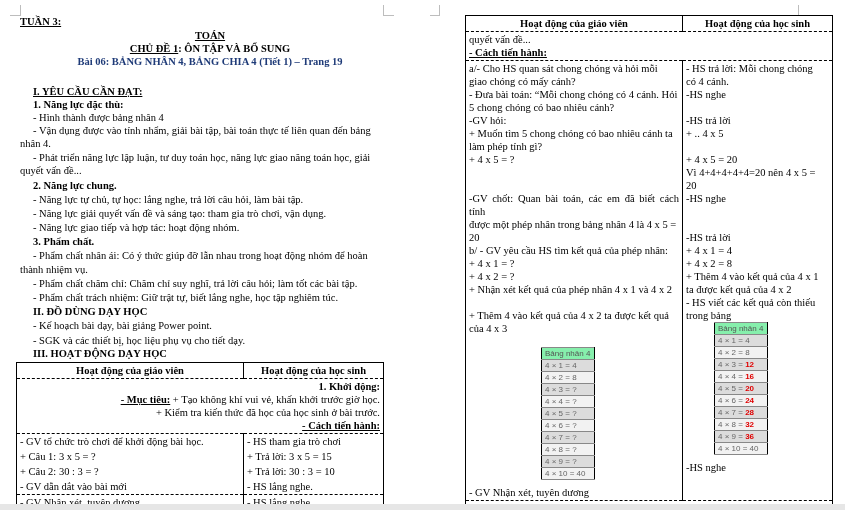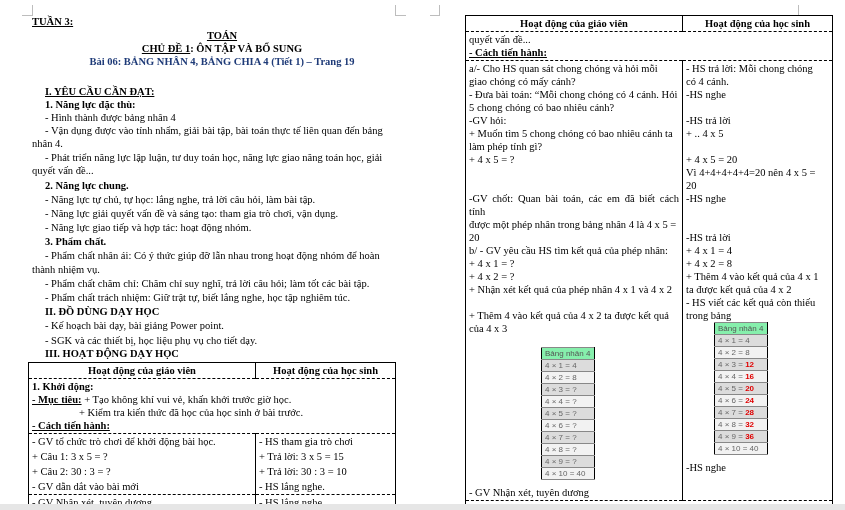--- a/index.html
+++ b/index.html
@@ -2,21 +2,21 @@
 <html><head>
 <meta charset="utf-8">
 <style>
   html, body { margin:0; padding:0; }
   body {
     width:845px; height:510px; overflow:hidden; position:relative;
     background:#ffffff;
     font-family:"Liberation Serif", serif; color:#000;
   }
   .page { position:absolute; top:0; height:504px; background:#fff; overflow:hidden; }
-  #page-left { left:12px; width:430px; }
+  #page-left { left:0; width:430px; }
   #page-right { left:430px; width:415px; }
   .bottom-bar { position:absolute; left:0; top:504px; width:845px; height:6px; background:#e6e6e6; }
   .crop { position:absolute; border-color:#bdbdbd; border-style:solid; width:10px; height:10px; }
   .u { text-decoration:underline; }
   .b { font-weight:bold; }
   .line { position:absolute; font-size:10.5px; line-height:13px; white-space:nowrap; }
   .center { text-align:center; }
   
   table.plan { position:absolute; border-collapse:collapse; font-size:10.5px; line-height:13px; }
   table.plan td, table.plan th { vertical-align:top; padding:1px 3px; border-left:1px solid #000; border-right:1px solid #000; }
@@ -62,21 +62,21 @@
   <div class="line" style="left:33px;top:334px;">- SGK và các thiết bị, học liệu phụ vụ cho tiết dạy.</div>
   <div class="line b" style="left:33px;top:347px;">III. HOẠT ĐỘNG DẠY HỌC</div>
 
   <table class="plan" style="left:16px;top:362px;width:368px;">
     <tbody>
         <tr>
       <th style="width:220px;">Hoạt động của giáo viên</th>
       <th>Hoạt động của học sinh</th>
     </tr>
     <tr>
-      <td colspan="2" style="border-bottom:1px dashed #000;">
+      <td colspan="2" style="border-bottom:1px dashed #000;text-align:right;">
         <div class="b">1. Khởi động:</div>
         <div><span class="b u">- Mục tiêu:</span><span> + Tạo không khí vui vẻ, khấn khởi trước giờ học.</span></div>
         <div style="padding-left:47px;">+ Kiểm tra kiến thức đã học của học sinh ở bài trước.</div>
         <div class="b u">- Cách tiến hành:</div>
       </td>
     </tr>
     <tr>
       <td>- GV tổ chức trò chơi để khởi động bài học.</td>
       <td>- HS tham gia trò chơi</td>
     </tr>

